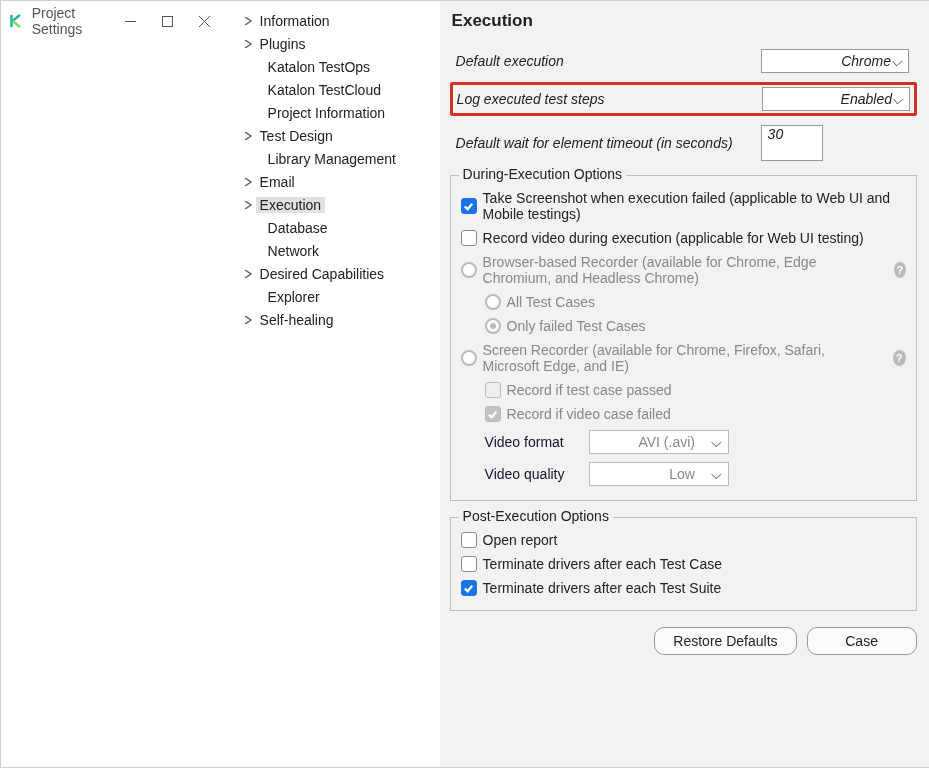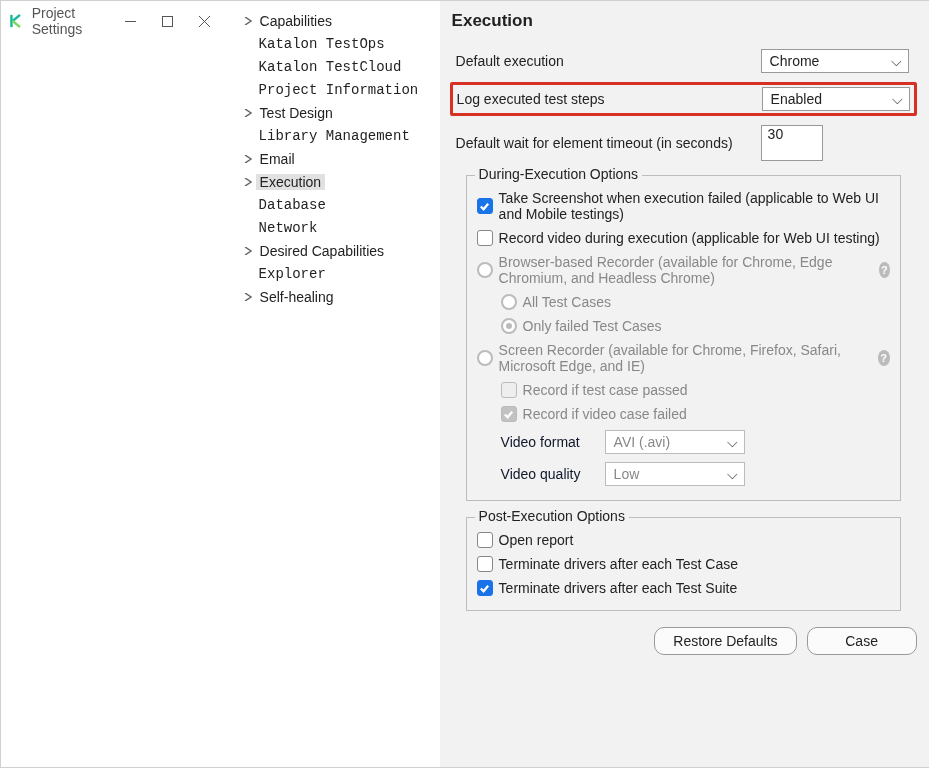--- a/index.html
+++ b/index.html
@@ -14,35 +14,35 @@
 .titlebar .winbtn { width: 46px; height: 32px; display: flex; align-items: center; justify-content: center; color: #555; }
 .titlebar .winbtn svg { width: 11px; height: 11px; }
 
 .body { flex: 1; display: flex; min-height: 0; }
 
 .sidebar { width: 208px; padding: 8px 4px; overflow-y: auto; }
 .tree-item { display: flex; align-items: center; height: 23px; padding: 0 4px; cursor: default; }
 .tree-item .arrow { width: 16px; height: 16px; display: flex; align-items: center; justify-content: center; color: #666; }
 .tree-item .arrow svg { width: 8px; height: 8px; }
 .tree-item .label { padding: 0 4px; }
-.tree-item.child .label { margin-left: 15px; font-family: Liberation Mono, monospace; }
+.tree-item.child .label { margin-left: 24px; }
 .tree-item.selected .label { background: #e1e1e1; }
 
 .main { flex: 1; padding: 10px 18px 10px 10px; overflow-y: auto; background: #f2f2f2; display: flex; flex-direction: column; }
 .main-header { font-weight: 700; font-size: 17px; margin: 0 0 12px 2px; }
 
-.form-row { display: flex; align-items: center; margin: 3px 0; padding: 3px 6px; }
+.form-row { display: flex; align-items: center; margin: 3px 0; padding: 3px 6px; font-style: italic; }
 .form-row .lbl { flex: 0 0 305px; }
-.select { display: inline-flex; align-items: center; justify-content: space-between; border: 1px solid #999; background: #fff; height: 24px; padding: 0 6px 0 8px; min-width: 148px; }
+.select { display: inline-flex; align-items: center; justify-content: flex-end; border: 1px solid #999; background: #fff; height: 24px; padding: 0 6px 0 8px; min-width: 148px; }
 .select .chev { color: #555; }
 .input-num { border: 1px solid #999; background: #fff; height: 36px; width: 62px; padding: 0 6px; }
 
 .highlight { border: 3px solid #d93025; border-radius: 2px; padding: 2px 4px; }
 
-.fieldset { border: 1px solid #bdbdbd; margin: 8px 16px; padding: 10px 10px 10px 10px; position: relative; }
+.fieldset { border: 1px solid #bdbdbd; margin: 8px 0; padding: 10px 10px 10px 10px; position: relative; }
 .fieldset .legend { position: absolute; top: -10px; left: 8px; background: #f2f2f2; padding: 0 4px; color: #222; }
 
 .chk-row { display: flex; align-items: center; padding: 4px 0; gap: 6px; }
 .chk-row.disabled { color: #888; }
 .chk-row.indent1 { padding-left: 24px; }
 .chk-row.indent2 { padding-left: 24px; }
 .chk-row .help { margin-left: 6px; width: 16px; height: 16px; border-radius: 50%; background: #bbb; color: #fff; display: inline-flex; align-items: center; justify-content: center; font-size: 11px; font-weight: 700; }
 
 .checkbox { width: 16px; height: 16px; border: 1px solid #888; border-radius: 3px; background: #fff; display: inline-flex; align-items: center; justify-content: center; flex-shrink: 0; }
 .checkbox.checked { background: #1a73e8; border-color: #1a73e8; }
@@ -100,21 +100,29 @@
 
   <div class="body">
 
     <div class="sidebar">
       <div class="tree-item">
         <span class="arrow">
             <svg viewBox="0 0 8 8">
               <path d="M1 0 L7 4 L1 8" fill="none" stroke="#666" stroke-width="1.5"></path>
             </svg>
           </span>
-        <span class="label">Capabilities</span>
+        <span class="label">Information</span>
+      </div>
+      <div class="tree-item">
+        <span class="arrow">
+            <svg viewBox="0 0 8 8">
+              <path d="M1 0 L7 4 L1 8" fill="none" stroke="#666" stroke-width="1.5"></path>
+            </svg>
+          </span>
+        <span class="label">Plugins</span>
       </div>
       <div class="tree-item child">
         <span class="label">Katalon TestOps</span>
       </div>
       <div class="tree-item child">
         <span class="label">Katalon TestCloud</span>
       </div>
       <div class="tree-item child">
         <span class="label">Project Information</span>
       </div>

